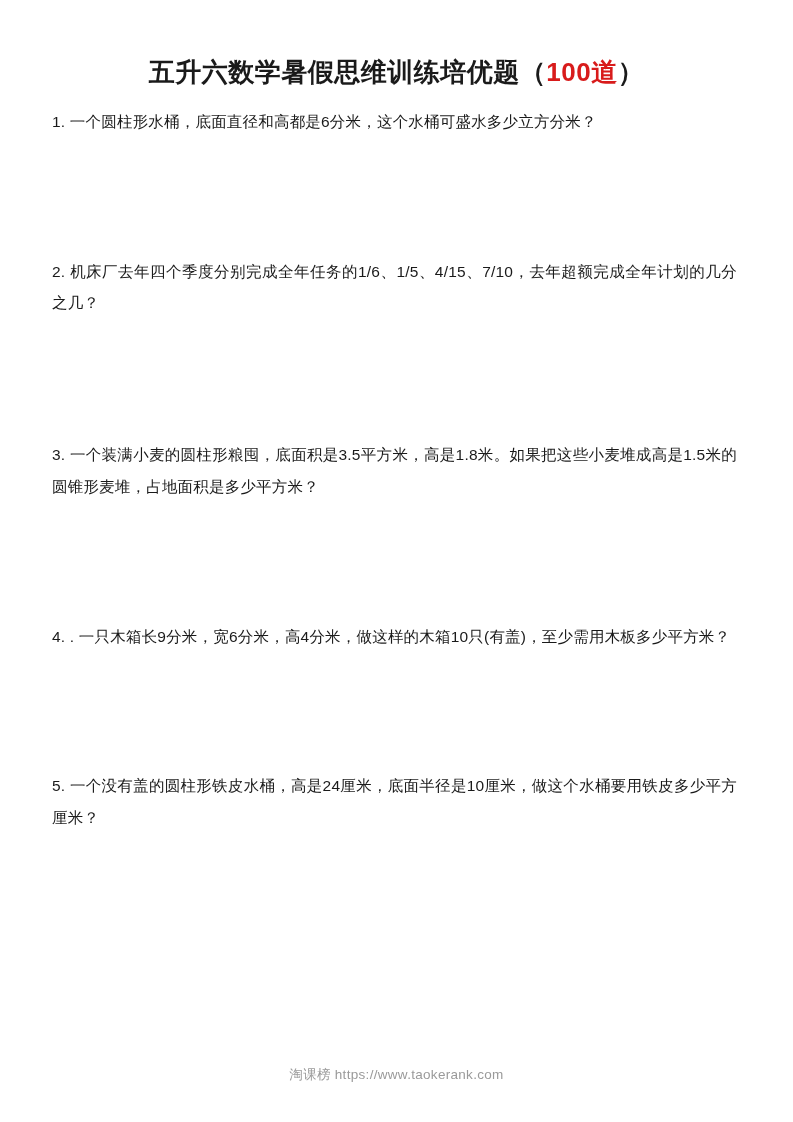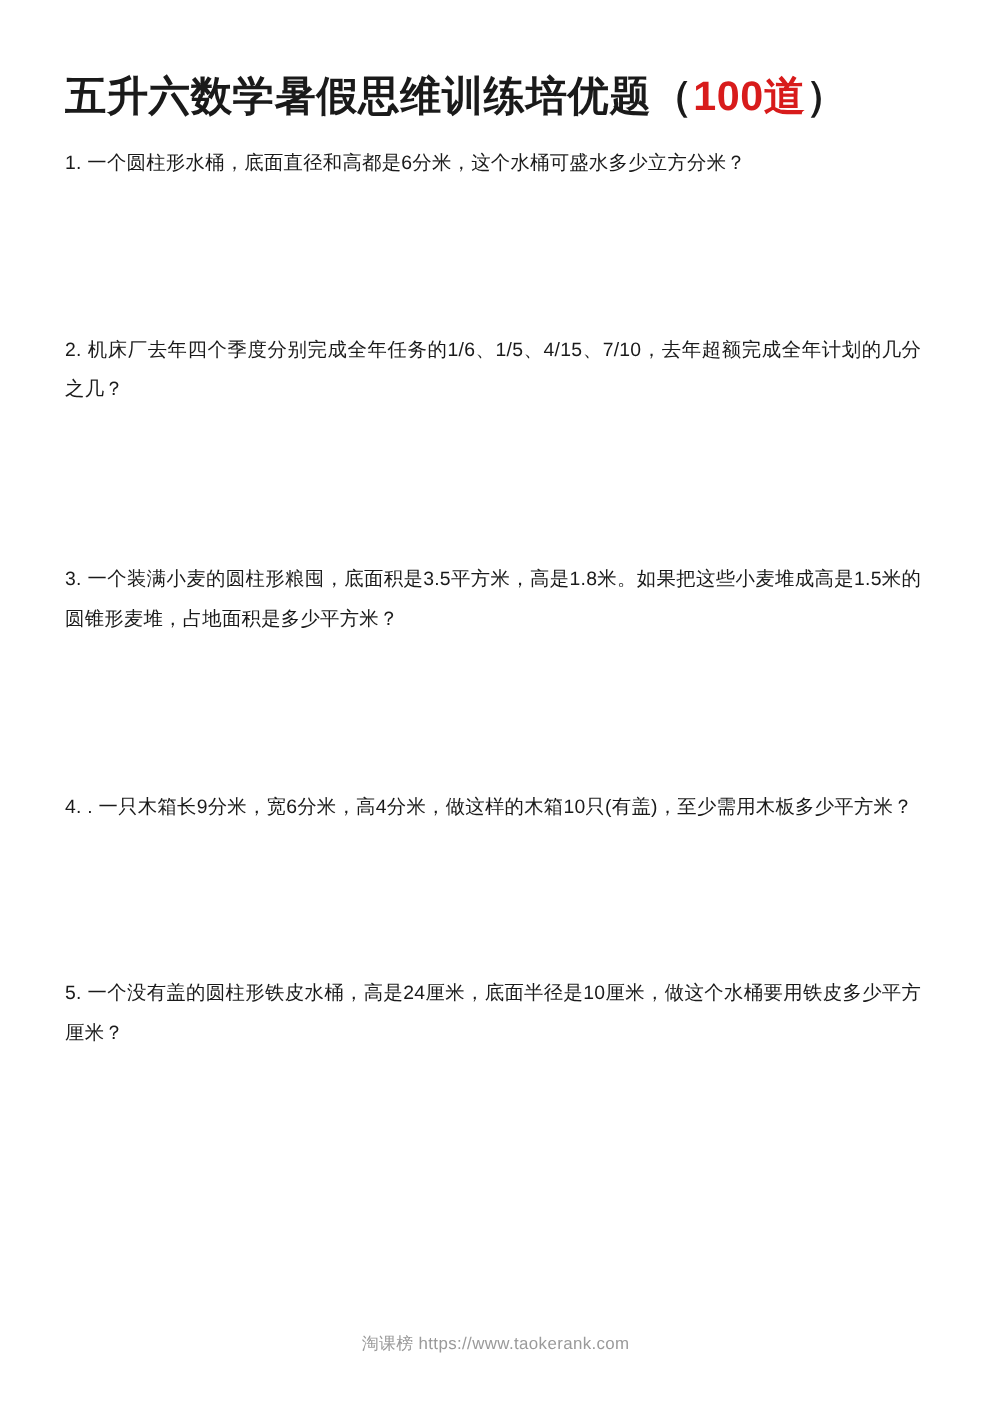--- a/index.html
+++ b/index.html
@@ -16,21 +16,22 @@
     overflow: hidden;
   }
   .page {
     width: 793px;
     height: 1122px;
     box-sizing: border-box;
     padding: 46px 52px 0 52px;
     position: relative;
   }
   .doc-title {
-    font-size: 33px;
+    text-align: center;
+    font-size: 26px;
     font-weight: bold;
     letter-spacing: 0.5px;
     margin: 10px 0 0 0;
     line-height: 1.3;
     white-space: nowrap;
   }
   .doc-title .count {
     color: #d81b1b;
   }
   .questions {

